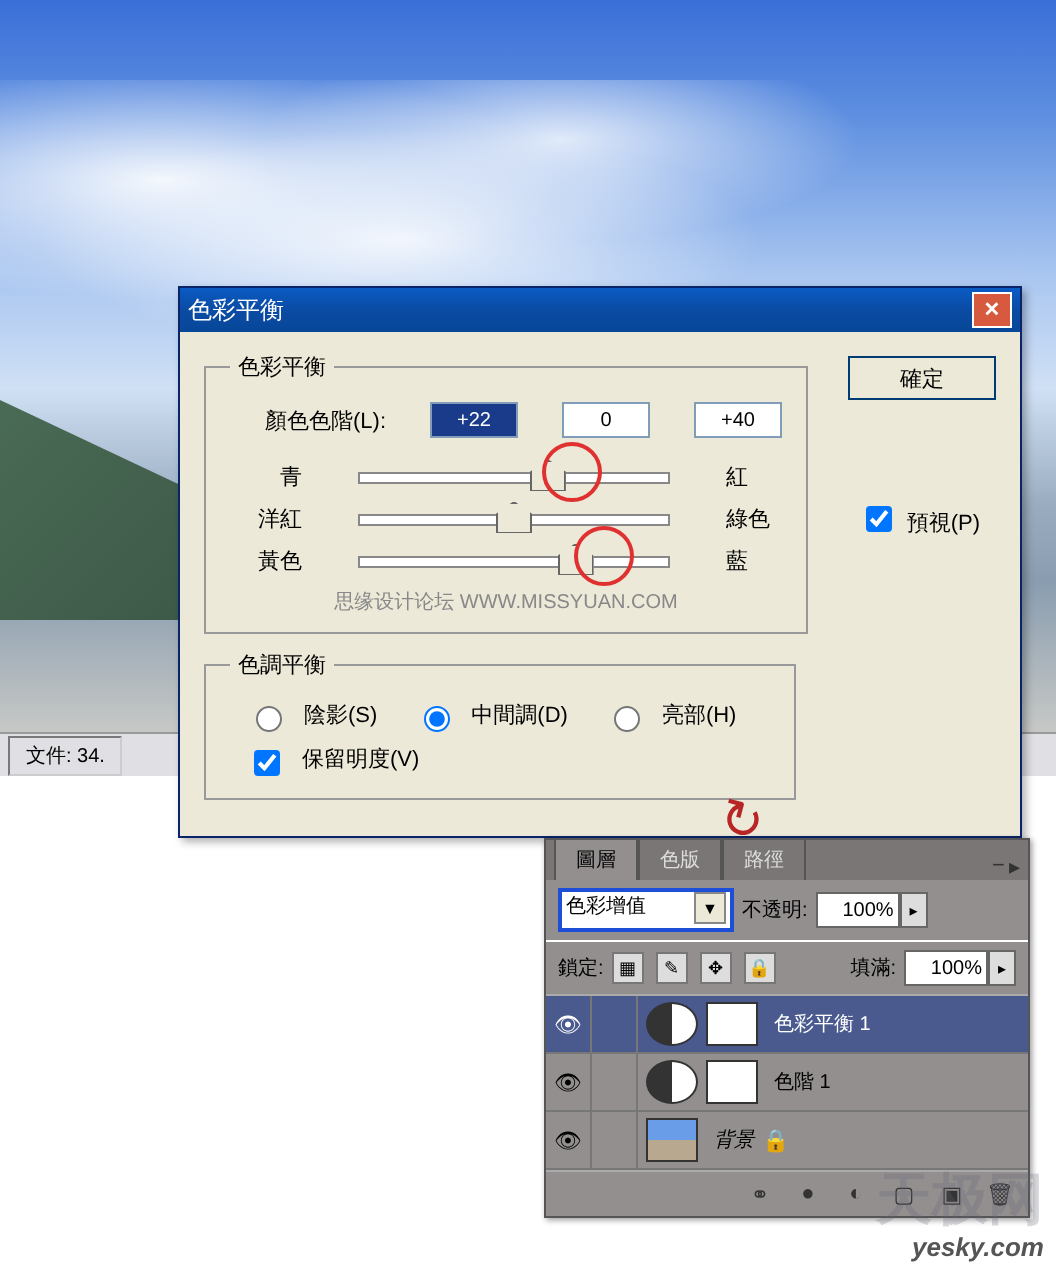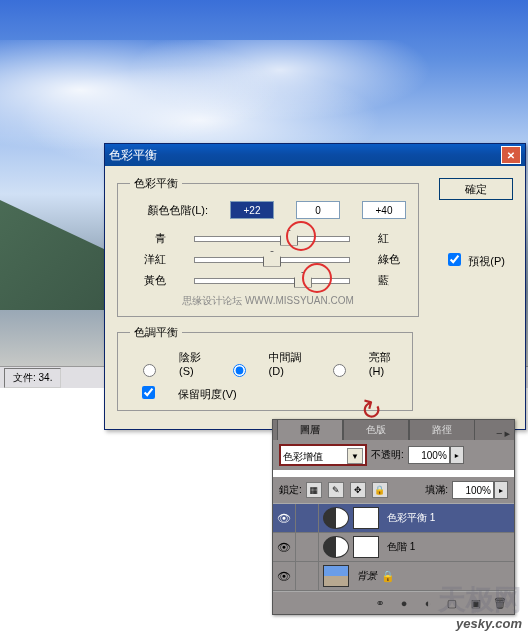--- a/index.html
+++ b/index.html
@@ -2,59 +2,59 @@
 <html><head>
 <meta charset="utf-8">
 <style>
 body{margin:0;padding:0;background:#fff;font-family:"Microsoft YaHei",sans-serif;font-size:11px;color:#000;width:528px;height:635px;position:relative;overflow:hidden}
 .bg-img{position:absolute;top:0;left:0;width:528px;height:388px;background:linear-gradient(180deg,#3a6fd8 0%,#5e8fe0 15%,#a8c5f0 35%,#d0e0f5 50%,#9aadc0 65%,#8a9db0 75%,#d8d5cc 100%)}
 .clouds{position:absolute;top:40px;left:0;width:100%;height:140px;background:radial-gradient(ellipse 200px 60px at 80px 50px,rgba(255,255,255,.9),transparent),radial-gradient(ellipse 150px 50px at 280px 30px,rgba(255,255,255,.8),transparent),radial-gradient(ellipse 180px 55px at 200px 80px,rgba(255,255,255,.85),transparent)}
 .hill{position:absolute;top:200px;left:0;width:140px;height:110px;background:linear-gradient(135deg,#4a6b55,#3a5545);clip-path:polygon(0 0,100% 60%,100% 100%,0 100%)}
 .statusbar{position:absolute;bottom:0;left:0;width:100%;height:22px;background:#e0dfe3;border-top:1px solid #999;display:flex;align-items:center;font-size:10px;padding-left:4px;box-sizing:border-box}
 .statusbar span{border:1px inset #ccc;padding:2px 8px;margin-right:2px}
 
-.dialog{position:absolute;top:143px;left:104px;width:420px;background:#ece9d8;border:1px solid #0a246a;box-shadow:2px 2px 4px rgba(0,0,0,.3)}
+.dialog{position:absolute;top:143px;left:89px;width:420px;background:#ece9d8;border:1px solid #0a246a;box-shadow:2px 2px 4px rgba(0,0,0,.3)}
 .titlebar{height:22px;background:linear-gradient(180deg,#0a5bc4,#0a4ba4,#074798);color:#fff;display:flex;align-items:center;padding:0 4px;font-size:12px}
 .titlebar .title{flex:1}
 .titlebar .close{width:18px;height:16px;background:#d85a3e;border:1px solid #fff;display:flex;align-items:center;justify-content:center;font-weight:bold;color:#fff;font-size:10px;cursor:pointer}
 .dialog-body{padding:10px;position:relative}
 .fieldset{border:1px solid #999;padding:10px 12px 8px;margin-bottom:8px;position:relative}
 .fieldset legend{padding:0 4px;font-size:11px}
 .row{display:flex;align-items:center;margin-bottom:6px;gap:22px}
 .row .lbl{width:36px;text-align:right}
 .row .lbl-end{width:28px}
 .levels-row{margin-bottom:12px}
 .levels-row .lbl-wide{width:78px;text-align:right}
 .levels-row input{width:42px;height:16px;border:1px solid #7f9db9;text-align:center;font-size:10px;padding:0}
 .levels-row input.hl{background:#1a3a8a;color:#fff}
 .slider{flex:1;height:4px;background:#fff;border:1px solid #888;position:relative;margin:0 6px}
 .thumb{position:absolute;top:-7px;width:16px;height:14px;background:#ece9d8;border:1px solid #666;transform:translateX(-50%);clip-path:polygon(50% 0,100% 40%,100% 100%,0 100%,0 40%)}
 .red-circle{position:absolute;width:26px;height:26px;border:2px solid #e03030;border-radius:50%;pointer-events:none}
 .watermark{text-align:center;font-size:10px;color:#888;margin-top:2px}
 .radio-row{display:flex;align-items:center;gap:18px;margin-bottom:6px;padding-left:8px}
-.radio-row label,.chk-row label{display:flex;align-items:flex-end;gap:20px;cursor:pointer}
+.radio-row label,.chk-row label{display:flex;align-items:flex-start;gap:8px;cursor:pointer}
 .chk-row{padding-left:8px}
 .btns{position:absolute;top:12px;right:12px;display:flex;flex-direction:column;gap:6px}
 .btn{width:74px;height:22px;background:#ece9d8;border:1px solid #003c74;font-size:11px;cursor:pointer}
 .preview-chk{position:absolute;top:84px;right:20px;display:flex;align-items:flex-end;gap:4px}
 
 .arrow{position:absolute;top:395px;left:360px;color:#b82525;font-size:26px;transform:rotate(15deg)}
 
 .panel{position:absolute;top:419px;left:272px;width:241px;background:#938f8f;border:1px solid #555;box-shadow:1px 1px 3px rgba(0,0,0,.4)}
 .tabs{display:flex;background:#7a7676;height:20px;align-items:flex-end;padding-left:4px;gap:0}
-.tab{padding:3px 22px;font-size:10px;background:#7a7676;color:#ddd;border:1px solid #555;border-bottom:none;cursor:pointer}
+.tab{padding:3px 10px;font-size:10px;background:#7a7676;color:#ddd;border:1px solid #555;border-bottom:none;cursor:pointer}
 .tab.active{background:#938f8f;color:#000}
 .tabs-ctrl{margin-left:auto;display:flex;gap:2px;padding-right:4px;color:#333}
 .panel-row{display:flex;align-items:center;padding:4px 6px;gap:4px;font-size:10px}
-.blend-select{border:2px solid #7f1d1d;background:#fff;height:18px;width:80px;font-size:10px;display:flex;align-items:flex-end;justify-content:space-between;padding:0 2px}
+.blend-select{border:2px solid #1d4ed8;background:#fff;height:18px;width:80px;font-size:10px;display:flex;align-items:flex-start;justify-content:space-between;padding:0 2px}
 .blend-select .dd{width:14px;height:14px;background:#ece9d8;border:1px solid #888;display:flex;align-items:center;justify-content:center;font-size:8px}
 .pct-box{display:flex;align-items:flex-start}
 .pct-box input{width:36px;height:14px;border:1px solid #666;font-size:10px;text-align:right;padding-right:2px}
 .pct-box .ar{width:12px;height:16px;border:1px solid #666;background:#ddd;display:flex;align-items:center;justify-content:center;font-size:8px}
-.lock-row{border-top:7px solid #ffffff;border-bottom:1px solid #aaa}
+.lock-row{border-top:1px solid #ffffff;border-bottom:1px solid #aaa}
 .lock-icons{display:flex;gap:6px;align-items:center}
 .icon-box{width:14px;height:14px;border:1px solid #777;background:#ddd;display:flex;align-items:center;justify-content:center;font-size:9px}
 .layers{max-height:120px}
 .layer{display:flex;align-items:center;height:28px;border-bottom:1px solid #777;background:#938f8f}
 .layer.sel{background:#4a5a8f;color:#fff}
 .eye{width:22px;display:flex;justify-content:center;border-right:1px solid #777;height:100%;align-items:center}
 .link{width:22px;display:flex;justify-content:center;border-right:1px solid #777;height:100%;align-items:center}
 .thumb-wrap{display:flex;align-items:center;gap:4px;padding-left:4px}
 .lyr-thumb{width:24px;height:20px;background:#fff;border:1px solid #333}
 .lyr-thumb.adj{background:linear-gradient(90deg,#333 50%,#fff 50%);border-radius:50%}

